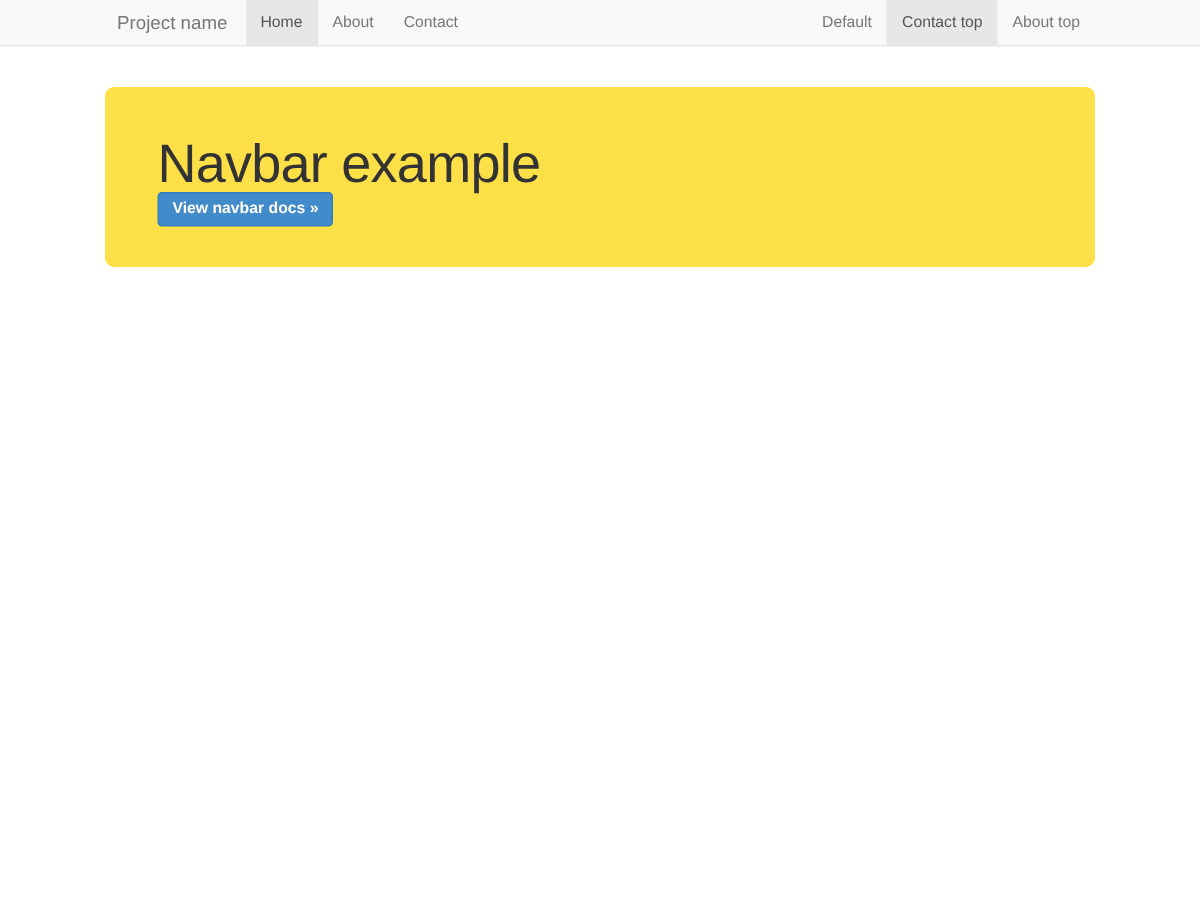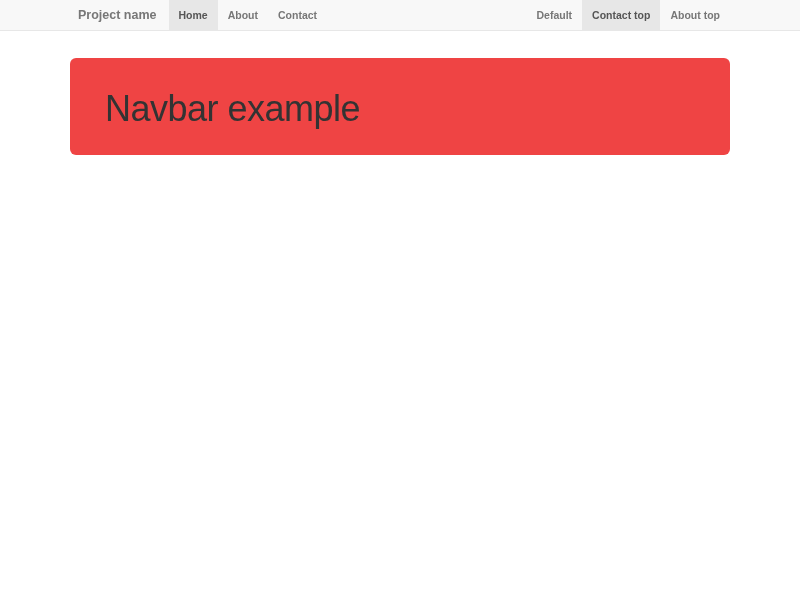--- a/index.html
+++ b/index.html
@@ -20,21 +20,20 @@
     border-bottom: 1px solid #e7e7e7;
   }
   .container {
     width: 660px;
     margin: 0 auto;
   }
   .navbar .container {
     display: flex;
     align-items: flex-end;
     height: 30px;
-    font-weight: bold;
   }
   .navbar-brand {
     color: #777777;
     font-size: 12.5px;
     line-height: 30px;
     padding: 0 12px 0 8px;
     text-decoration: none;
     white-space: nowrap;
     cursor: pointer;
   }
@@ -62,21 +61,21 @@
     color: #555555;
   }
   .caret {
     font-size: 9px;
     margin-left: 4px;
     color: #777777;
   }
   
   .jumbotron {
     margin-top: 27px;
-    background: #ef4444;
+    background: #fde047;
     border-radius: 6px;
     padding: 32px 35px 27px 35px;
   }
   .jumbotron h1 {
     margin: 0;
     font-size: 36px;
     line-height: 38px;
     font-weight: 400;
     color: #333333;
     letter-spacing: -0.5px;
@@ -119,14 +118,15 @@
       <li class="nav-item">Default</li>
       <li class="nav-item active">Contact top</li>
       <li class="nav-item">About top</li>
     </ul>
   </div>
 </nav>
 
 <div class="container">
   <div class="jumbotron">
     <h1>Navbar example</h1>
+    <a class="btn-primary">View navbar docs »</a>
   </div>
 </div>
 
 </body></html>

